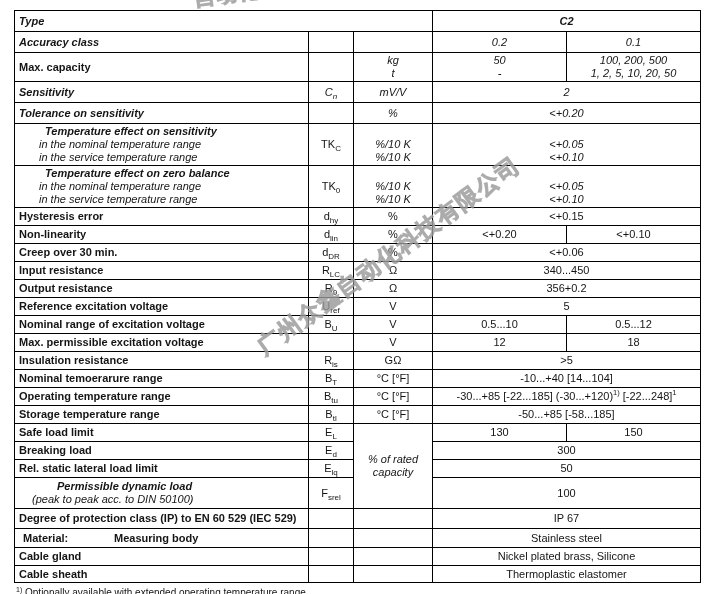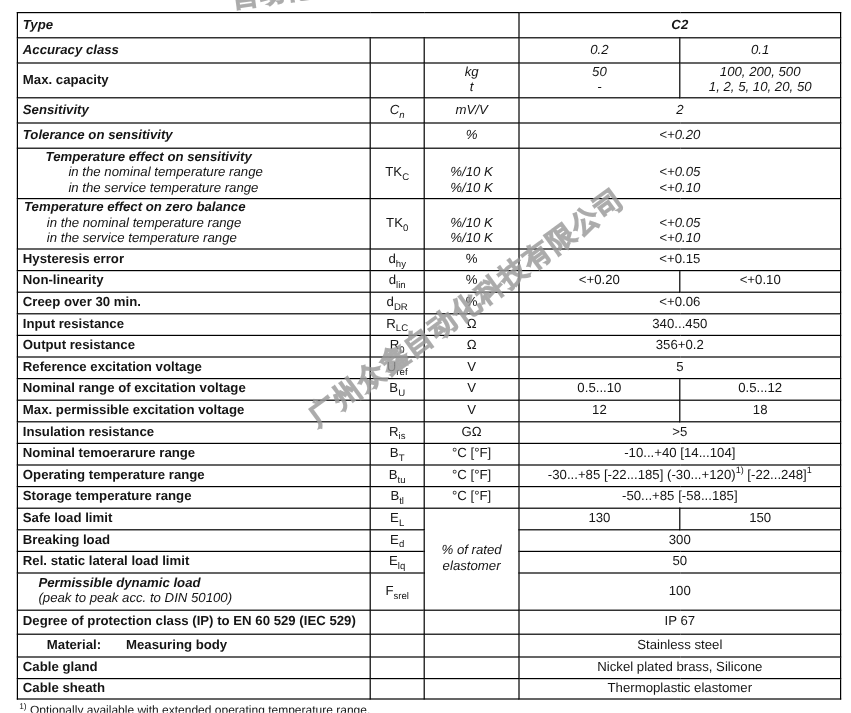--- a/index.html
+++ b/index.html
@@ -13,21 +13,21 @@
   }
   table.spec td{
     border:1.5px solid #000;
     font-size:11px; line-height:13px; color:#151515;
     padding:1px 4px; vertical-align:middle; overflow:hidden;
   }
   col.c1{width:294px;} col.c2{width:45px;} col.c3{width:79px;}
   col.c4{width:134px;} col.c5{width:134px;}
   .lbl{font-weight:bold; text-align:left; padding-left:5px;}
   .ctr{text-align:center;}
-  .bold{font-weight:bold;}
+  .bold{font-weight:bold;margin-left:25px;}
   .subline{font-weight:normal; padding-left:19px;}
   .normalline{font-weight:normal;}
   td.top{vertical-align:top; padding-top:2px;margin-left:20px;}
   .line{height:13px; line-height:13px;font-style:italic;}
   sub{font-size:8px; line-height:0;}
   sup{font-size:7.5px; line-height:0;}
   .h21{height:21px;font-style:italic;} .h27{height:27px;} .h40{height:40px;}
   .h18{height:18px;padding-left:48px;} .h31{height:31px;} .h20{height:20px;}
   .h19{height:19px;} .h17{height:17px;}
   .mat-prefix{display:inline-block; width:66px; font-weight:bold;}
@@ -107,21 +107,21 @@
     </tr>
 
     <tr class="h21">
       <td class="lbl">Tolerance on sensitivity</td>
       <td></td>
       <td class="ctr">%</td>
       <td class="ctr" colspan="2">&lt;+0.20</td>
     </tr>
 
     <tr class="h40">
-      <td style="padding-left:23px;">
+      <td style="padding-left:5px;">
         <div class="line bold">Temperature effect on sensitivity</div>
         <div class="line subline">in the nominal temperature range</div>
         <div class="line subline">in the service temperature range</div>
       </td>
       <td class="ctr top"><span>TK</span><sub>C</sub></td>
       <td class="ctr">
         <div class="line"></div>
         <div class="line">%/10 K</div>
         <div class="line">%/10 K</div>
       </td>
@@ -236,21 +236,21 @@
       <td class="ctr"><span>B</span><sub>tl</sub></td>
       <td class="ctr">°C [°F]</td>
       <td class="ctr" colspan="2">-50...+85 [-58...185]</td>
     </tr>
 
     <tr class="h18">
       <td class="lbl">Safe load limit</td>
       <td class="ctr"><span>E</span><sub>L</sub></td>
       <td class="ctr" rowspan="4">
         <div class="line">% of rated</div>
-        <div class="line">elastomer</div>
+        <div class="line">capacity</div>
       </td>
       <td class="ctr">130</td>
       <td class="ctr">150</td>
     </tr>
 
     <tr class="h18">
       <td class="lbl">Breaking load</td>
       <td class="ctr"><span>E</span><sub>d</sub></td>
       <td class="ctr" colspan="2">300</td>
     </tr>
@@ -271,21 +271,21 @@
     </tr>
 
     <tr class="h20">
       <td class="lbl">Degree of protection class (IP) to EN 60 529 (IEC 529)</td>
       <td></td>
       <td></td>
       <td class="ctr" colspan="2">IP 67</td>
     </tr>
 
     <tr class="h19">
-      <td style="padding-left:24px;">
+      <td style="padding-left:8px;">
         <span class="mat-prefix">Material:</span><span class="bold">Measuring body</span>
       </td>
       <td></td>
       <td></td>
       <td class="ctr" colspan="2">Stainless steel</td>
     </tr>
 
     <tr class="h18">
       <td class="bold indent76">Cable gland</td>
       <td></td>

